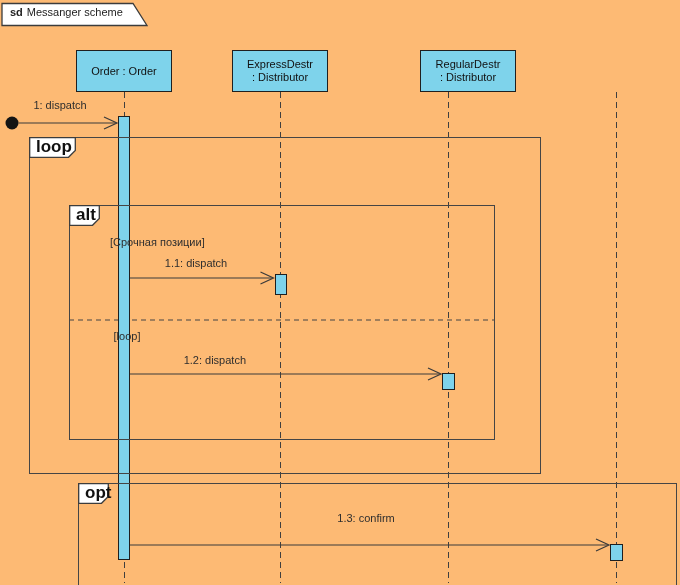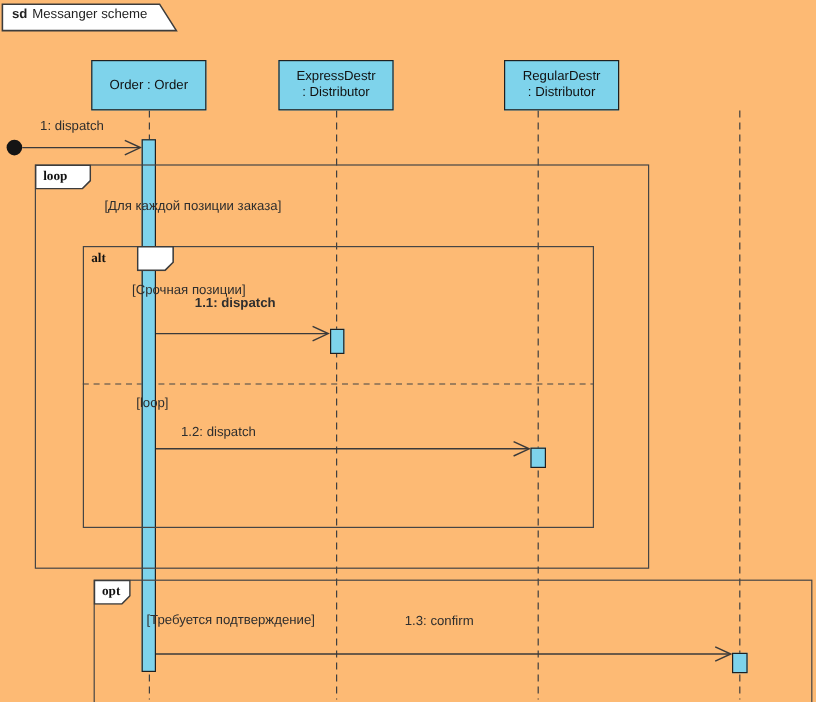--- a/index.html
+++ b/index.html
@@ -20,21 +20,21 @@
     display:flex;flex-direction:column;justify-content:center;align-items:center;
     font-size:11px;line-height:13px;text-align:center;color:#111;
   }
   .head-line:empty{display:none;}
   
   .fragment{position:absolute;box-sizing:border-box;border:1px solid #454545;background:transparent;z-index:3;}
   .pentagon{position:absolute;z-index:4;}
   .pentagon svg polygon{fill:#ffffff;stroke:#3c3c3c;stroke-width:1.3;}
   .pentagon .op{
     position:absolute;left:0;top:0;bottom:1px;right:6px;display:flex;align-items:center;
-    padding-left:7px;font-size:11px;font-weight:bold;color:#111;white-space:nowrap;font-family:Liberation Serif, serif;
+    padding-left:7px;font-size:17px;font-weight:bold;color:#111;white-space:nowrap;
   }
   
   .activation{position:absolute;box-sizing:border-box;background:#7ED3EB;border:1px solid #1F1F1F;z-index:2;}
   
   .lbl{position:absolute;font-size:11px;color:#2e2e2e;z-index:5;white-space:nowrap;}
   .lbl.center{text-align:center;}
 </style>
 </head>
 <body>
 
@@ -99,39 +99,37 @@
   <div class="activation" style="left:442px;top:373px;width:13px;height:17px;"></div>
   <div class="activation" style="left:610px;top:544px;width:13px;height:17px;"></div>
 
   <div class="fragment" style="left:29px;top:137px;width:512px;height:337px;"></div>
   <div class="pentagon" style="left:29px;top:137px;width:47px;height:21px;">
     <svg width="47" height="21" viewBox="0 0 47 21">
         <polygon points="0.7,0.7 46.3,0.7 46.3,13.5 39.5,20.3 0.7,20.3"></polygon>
       </svg>
     <span class="op">loop</span>
   </div>
-  <div class="lbl" style="left:87px;top:166px;">[Для каждой позиции заказа]</div>
 
   <div class="fragment" style="left:69px;top:205px;width:426px;height:235px;"></div>
-  <div class="pentagon" style="left:69px;top:205px;width:53px;height:21px;padding-left:45px;">
+  <div class="pentagon" style="left:69px;top:205px;width:53px;height:21px;">
     <svg width="31" height="21" viewBox="0 0 31 21">
         <polygon points="0.7,0.7 30.3,0.7 30.3,13.5 23.5,20.3 0.7,20.3"></polygon>
       </svg>
     <span class="op">alt</span>
   </div>
   <div class="lbl" style="left:110px;top:236px;">[Срочная позиции]</div>
   <div class="lbl center" style="left:97px;top:330px;width:60px;">[loop]</div>
 
   <div class="fragment" style="left:78px;top:483px;width:599px;height:110px;"></div>
   <div class="pentagon" style="left:78px;top:483px;width:54px;height:21px;">
     <svg width="31" height="21" viewBox="0 0 31 21">
         <polygon points="0.7,0.7 30.3,0.7 30.3,13.5 23.5,20.3 0.7,20.3"></polygon>
       </svg>
     <span class="op">opt</span>
   </div>
-  <div class="lbl" style="left:122px;top:511px;">[Требуется подтверждение]</div>
 
   <div class="lbl center" style="left:20px;top:99px;width:80px;">1: dispatch</div>
-  <div class="lbl center" style="left:146px;top:247px;width:100px;font-weight:bold;">1.1: dispatch</div>
-  <div class="lbl center" style="left:132px;top:354px;width:100px;">1.2: dispatch</div>
+  <div class="lbl center" style="left:146px;top:257px;width:100px;">1.1: dispatch</div>
+  <div class="lbl center" style="left:146px;top:354px;width:100px;text-align:right;">1.2: dispatch</div>
   <div class="lbl center" style="left:316px;top:512px;width:100px;">1.3: confirm</div>
 
 </div>
 
 </body></html>

